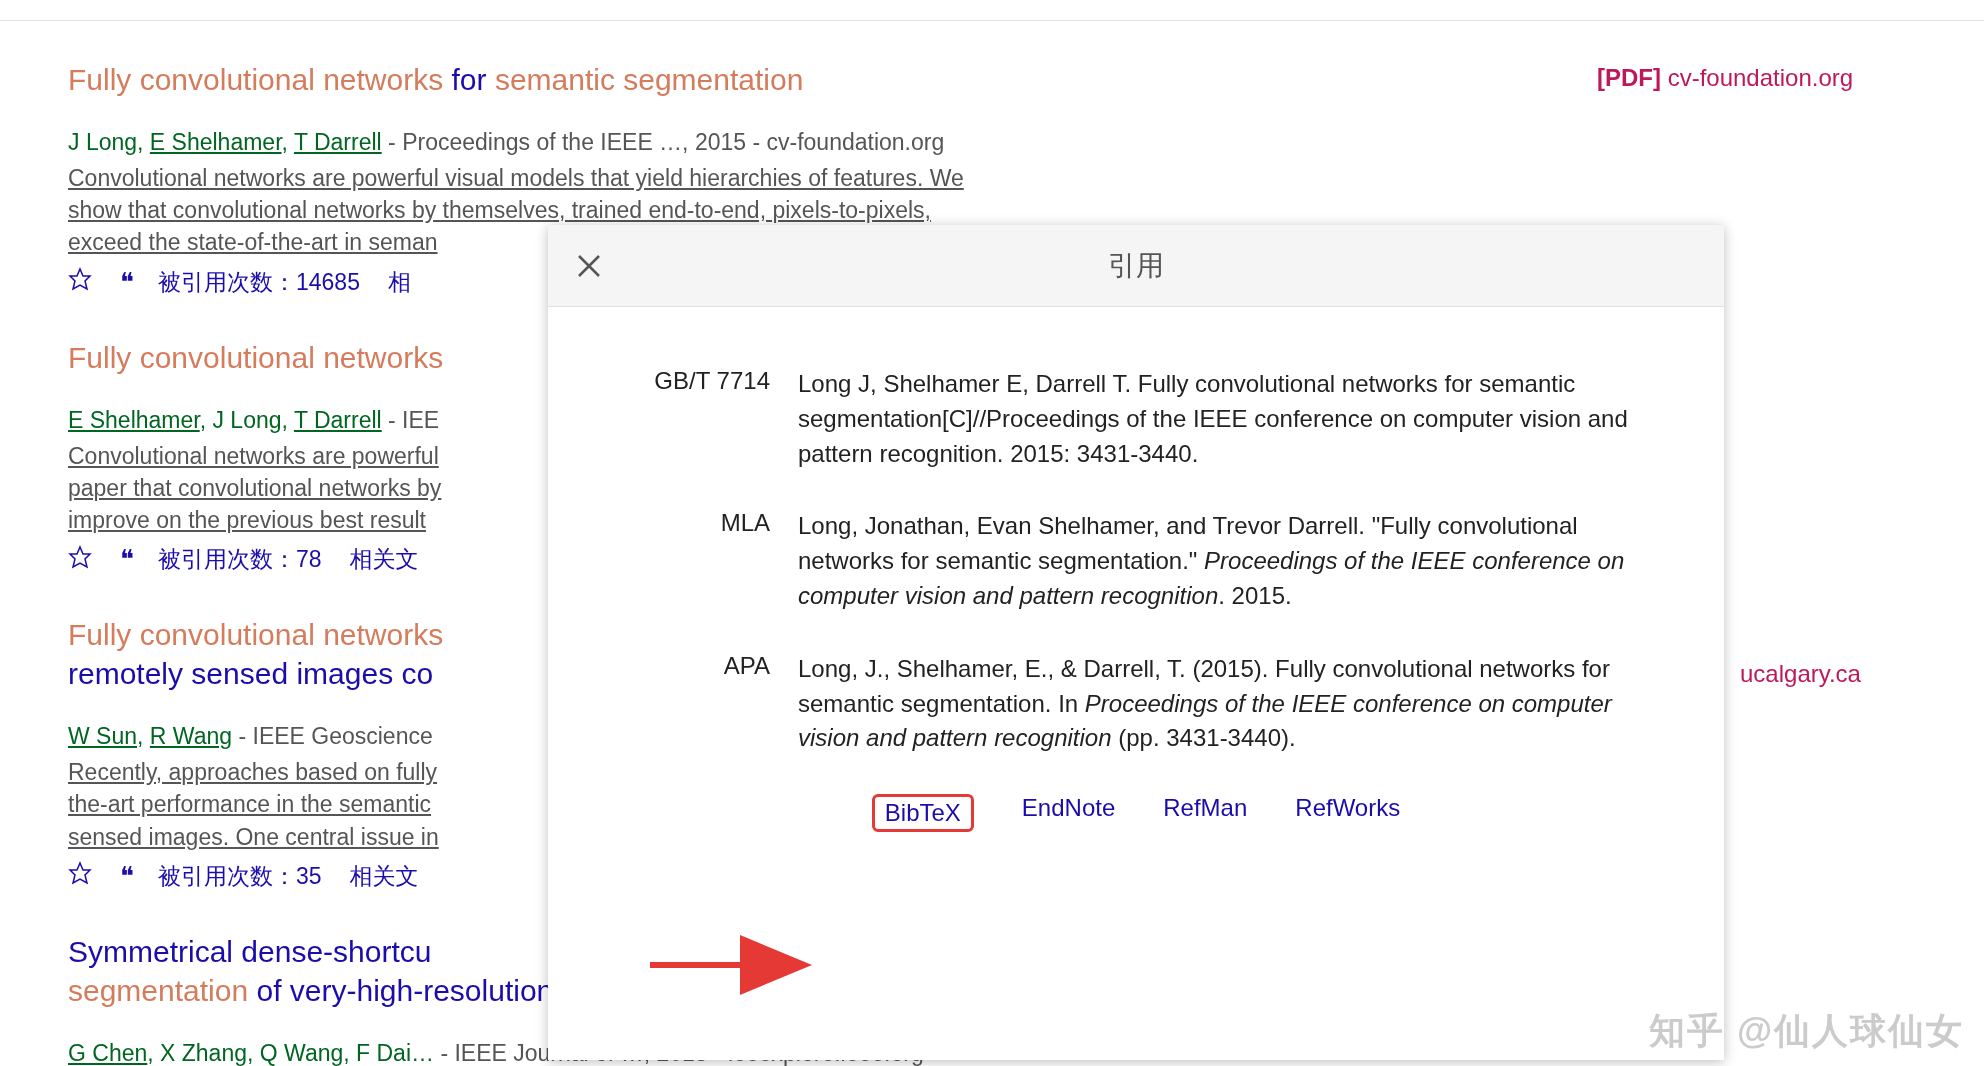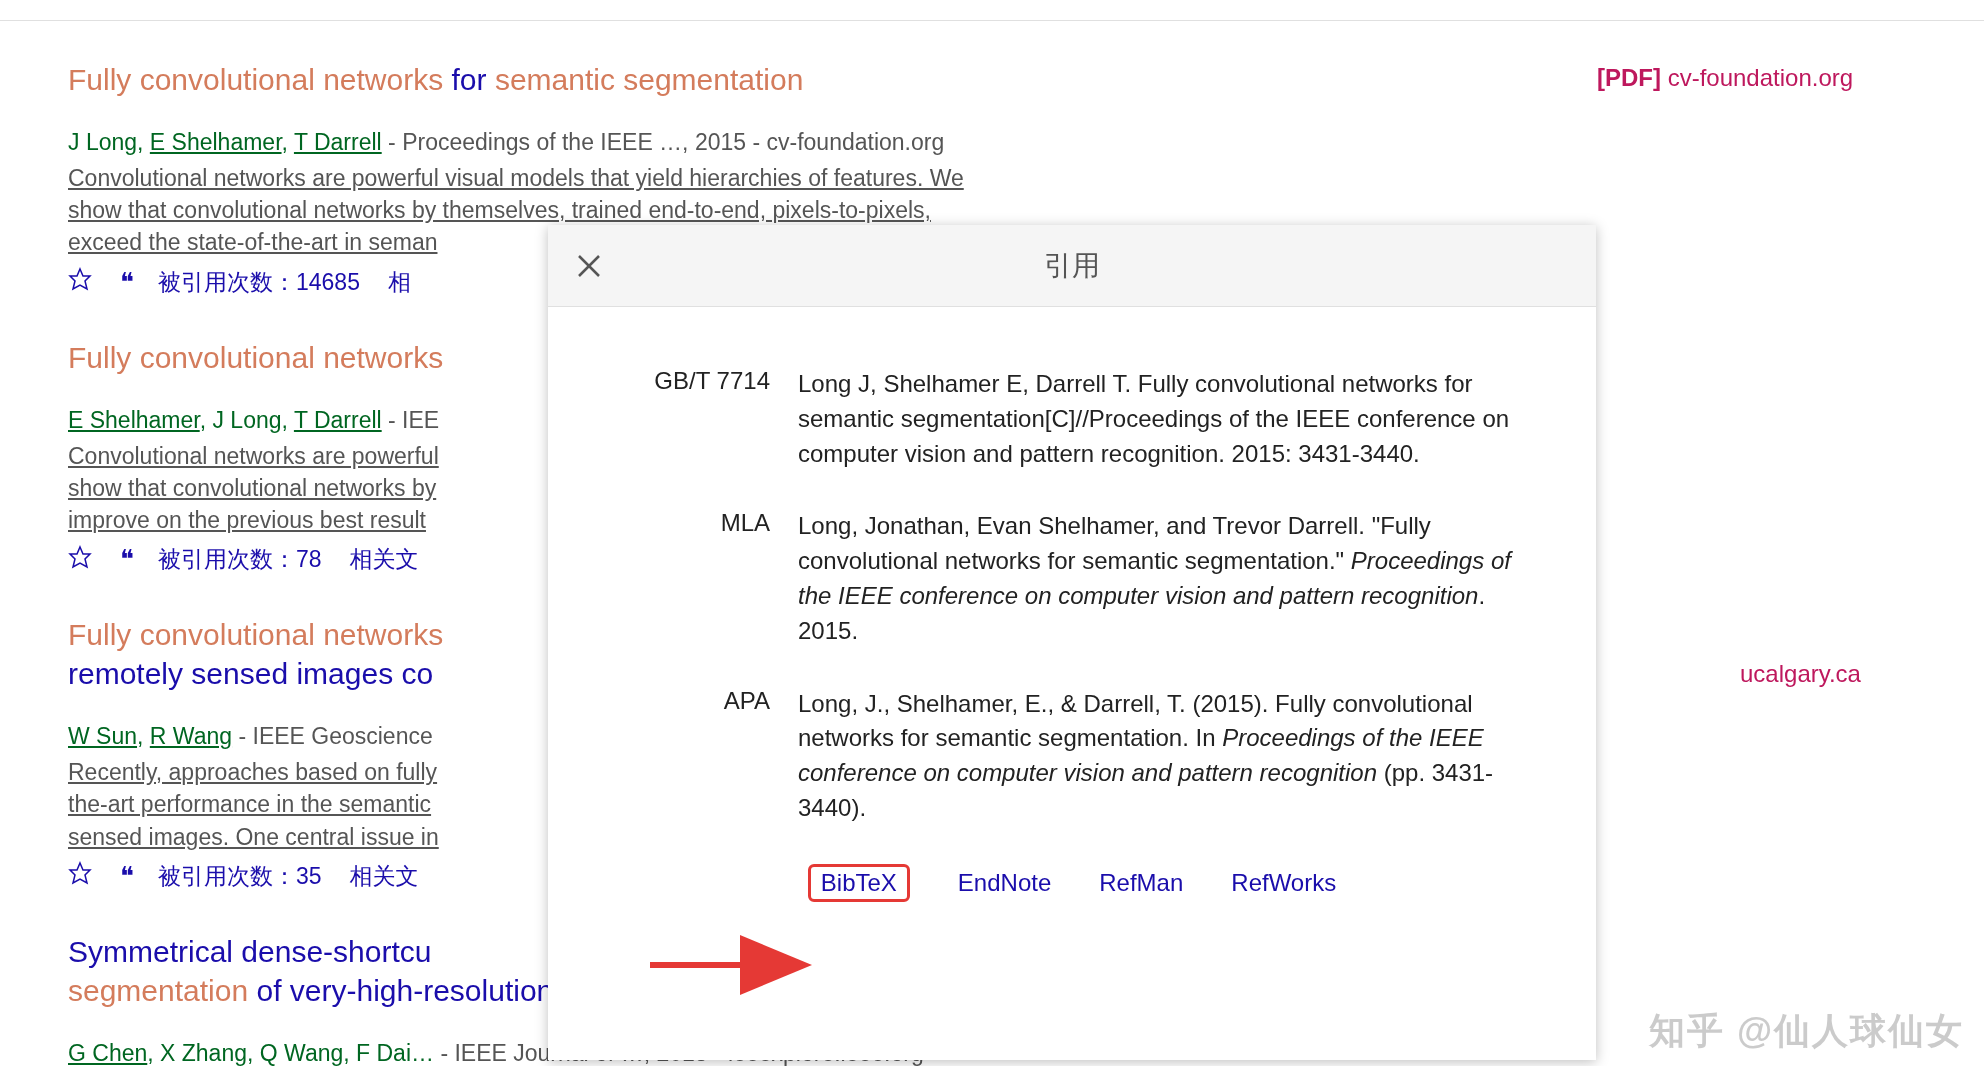--- a/index.html
+++ b/index.html
@@ -60,21 +60,21 @@
       color: #be185d;
     }
     .pdf-side .pdf-tag { font-weight: bold; }
     .pdf1 { top: 64px; left: 1597px; }
     .pdf2 { top: 660px; left: 1740px; }
     
     .modal {
       position: absolute;
       top: 225px;
       left: 548px;
-      width: 1048px;
+      width: 1176px;
       height: 835px;
       background: #fff;
       box-shadow: 0 2px 12px rgba(0,0,0,0.25);
     }
     .modal-header {
       height: 82px;
       background: #f5f5f5;
       border-bottom: 1px solid #e0e0e0;
       display: flex;
       align-items: center;
@@ -112,21 +112,20 @@
     .cite-text {
       font-size: 24px;
       color: #222;
       line-height: 1.45;
       flex: 1;
     }
     .cite-text .italic { font-style: italic; }
     .modal-footer {
       display: flex;
       justify-content: center;
-      align-items: center;
       gap: 48px;
       margin-top: 30px;
       font-size: 24px;
       color: #1a0dab;
     }
     .bibtex-box {
       border: 3px solid #e53935;
       border-radius: 6px;
       padding: 2px 10px;
       color: #1a0dab;
@@ -178,21 +177,21 @@
 
   <div class="result">
     <div class="result-title">
       <span class="hl">Fully convolutional networks</span>
     </div>
     <div class="result-meta">
       <span><u>E Shelhamer</u>, J Long, <u>T Darrell</u></span><span class="tail"> - IEE</span>
     </div>
     <div class="result-abstract">
       <span>Convolutional networks are powerful</span><br>
-      <span>show that convolutional networks by</span><br>
+      <span>paper that convolutional networks by</span><br>
       <span>improve on the previous best result </span>
     </div>
     <div class="result-actions">
       <span class="star-icon"><svg viewBox="0 0 24 24">
             <polygon points="12,2 15,9 22,9 17,14 19,22 12,18 5,22 7,14 2,9 9,9"></polygon>
           </svg></span>
       <span class="quote-icon">❝</span>
       <span>被引用次数：78</span>
       <span>相关文</span>
     </div>

